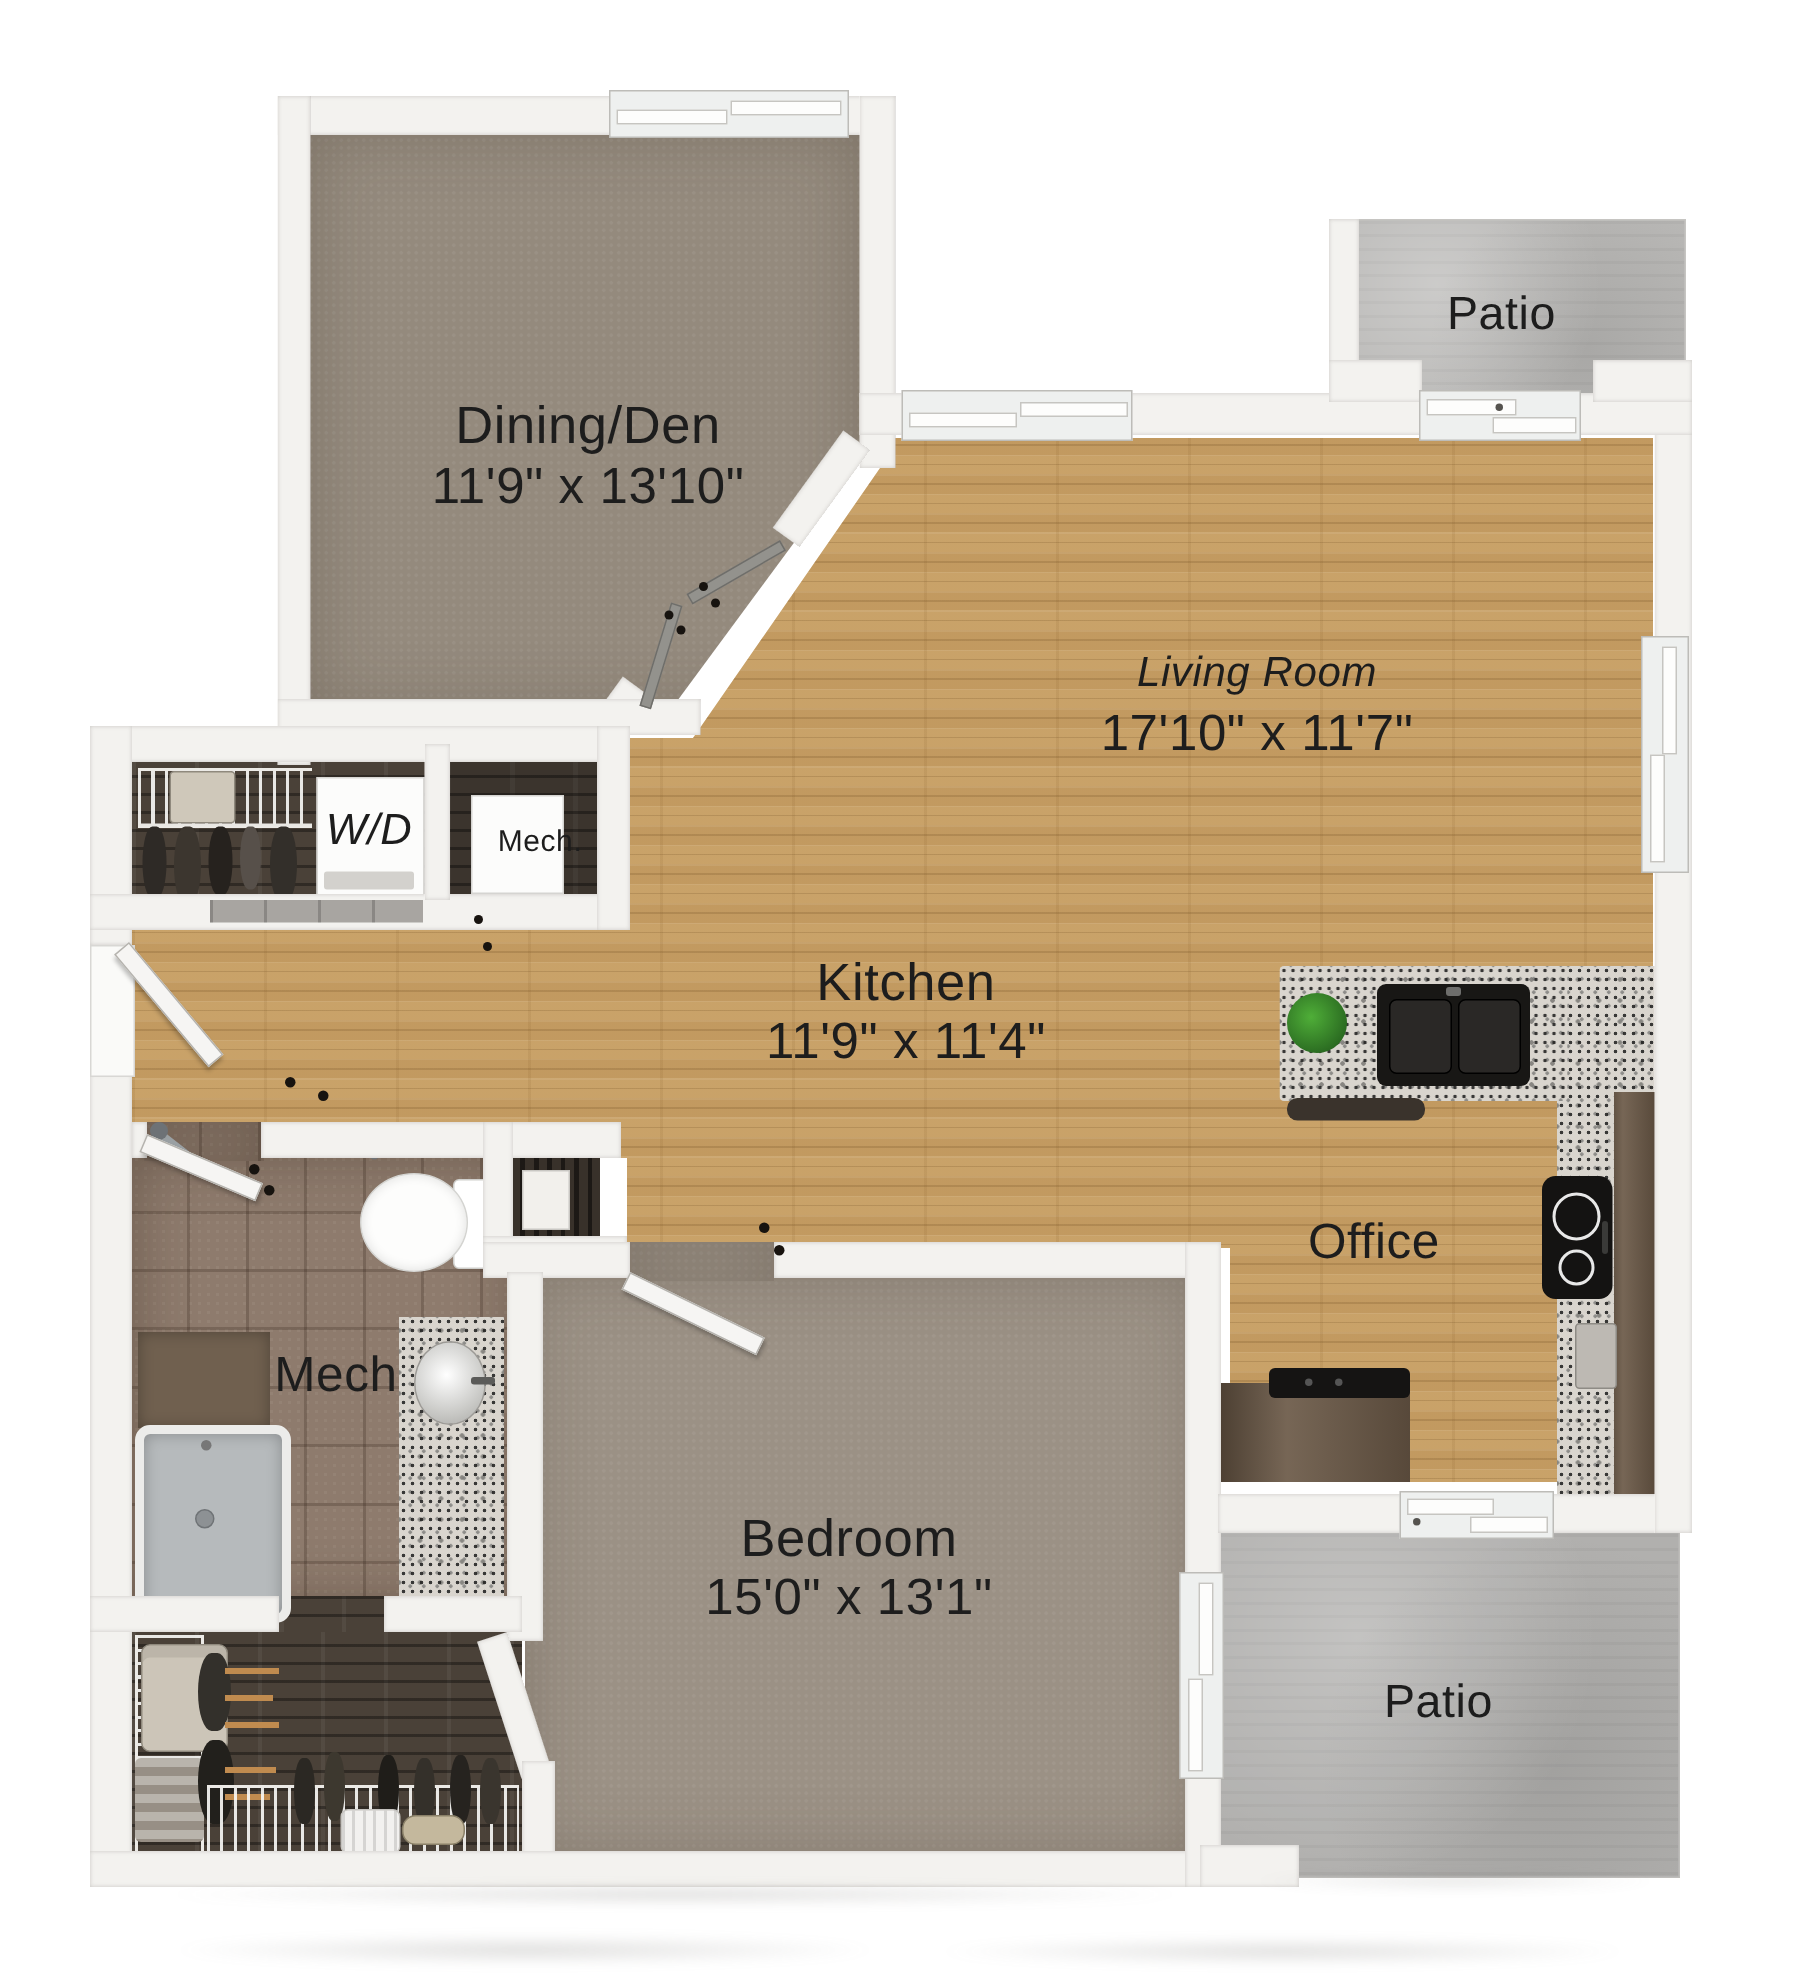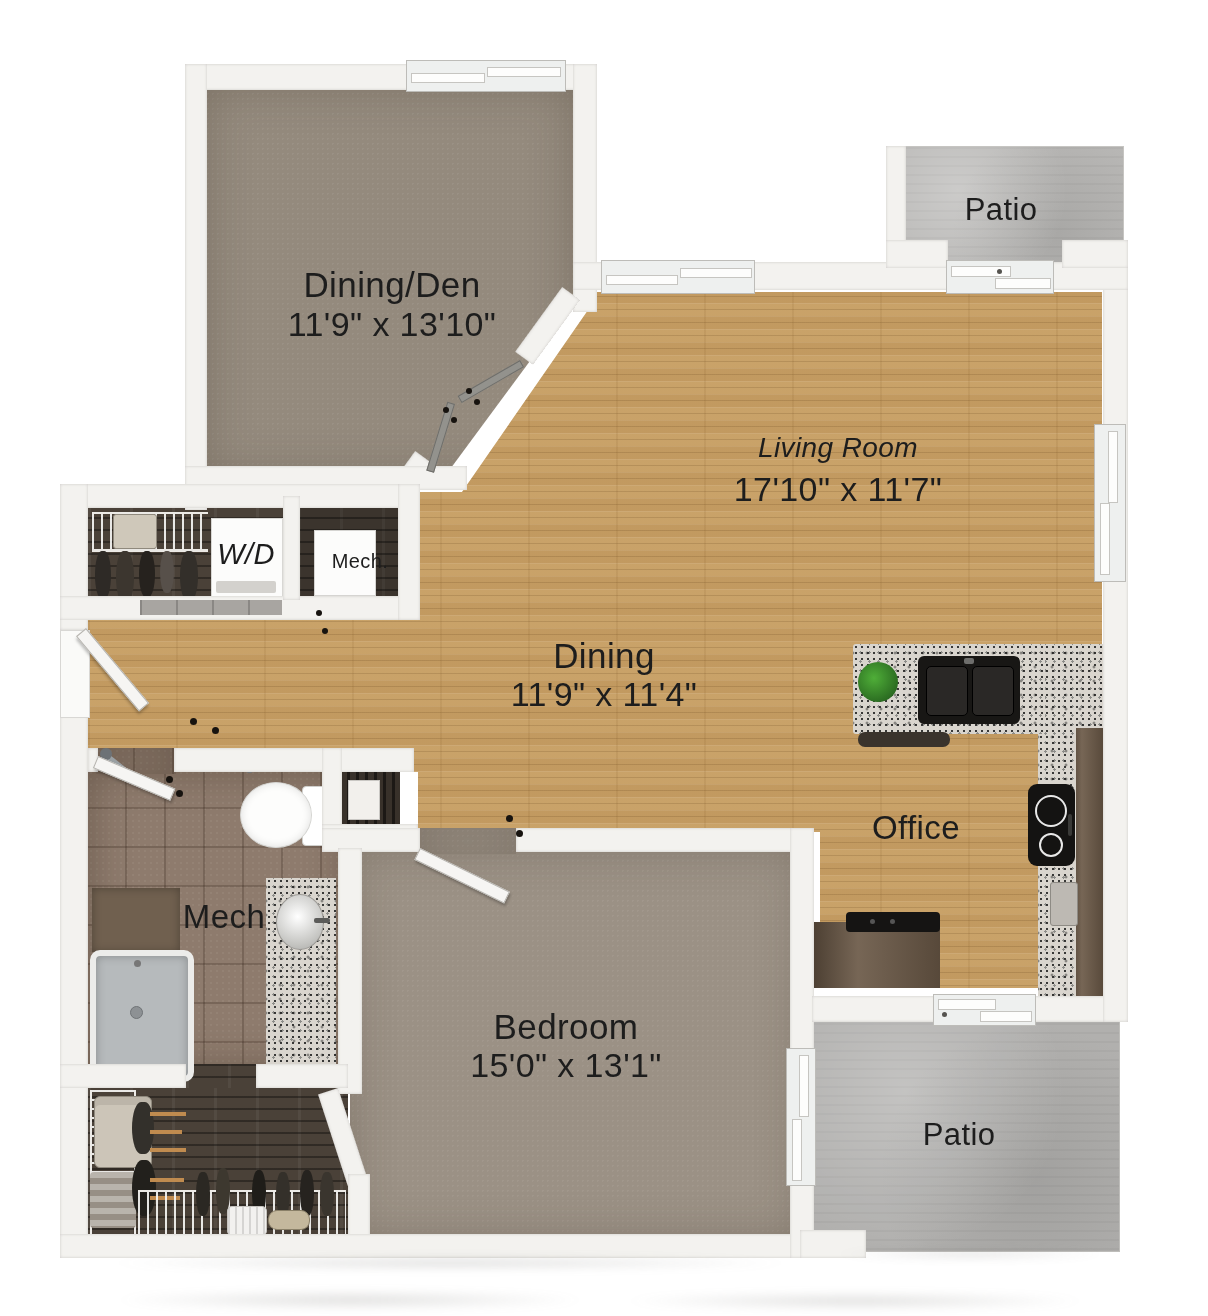--- a/index.html
+++ b/index.html
@@ -238,21 +238,21 @@
   <div class="dot" style="left:451px;top:417px;width:6px;height:6px;"></div>
   <div class="dot" style="left:316px;top:610px;width:6px;height:6px;"></div>
   <div class="dot" style="left:322px;top:628px;width:6px;height:6px;"></div>
 
   <div class="label" style="left:392px;top:284px;font-size:35px;">Dining/Den</div>
   <div class="label" style="left:392px;top:324px;font-size:34px;">11'9" x 13'10"</div>
 
   <div class="label" style="left:838px;top:448px;font-size:28px;font-style:italic;">Living Room</div>
   <div class="label" style="left:838px;top:489px;font-size:34px;">17'10" x 11'7"</div>
 
-  <div class="label" style="left:604px;top:655px;font-size:35px;">Dining</div>
+  <div class="label" style="left:604px;top:655px;font-size:35px;">Kitchen</div>
   <div class="label" style="left:604px;top:694px;font-size:34px;">11'9" x 11'4"</div>
 
   <div class="label" style="left:916px;top:827px;font-size:33px;">Office</div>
 
   <div class="label" style="left:224px;top:916px;font-size:33px;">Mech</div>
 
   <div class="label" style="left:566px;top:1026px;font-size:35px;">Bedroom</div>
   <div class="label" style="left:566px;top:1065px;font-size:34px;">15'0" x 13'1"</div>
 
   <div class="label" style="left:1001px;top:209px;font-size:31px;">Patio</div>

